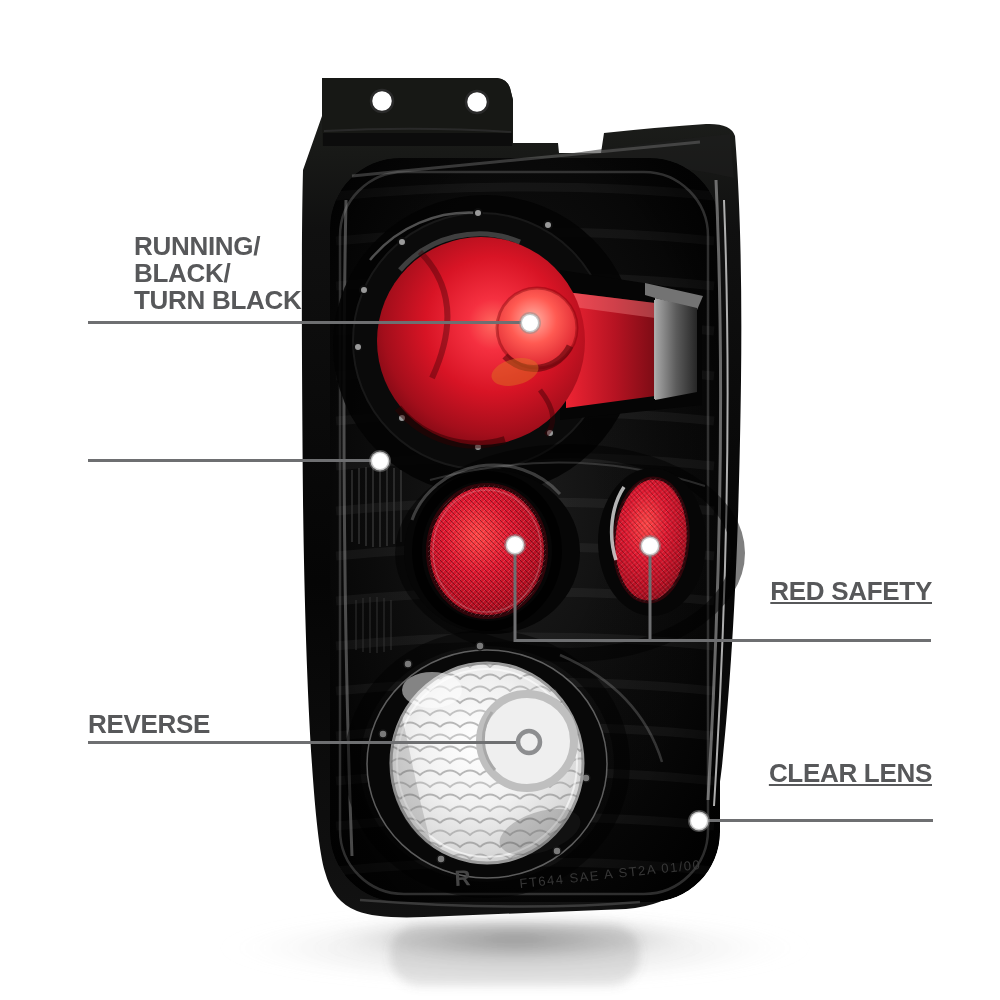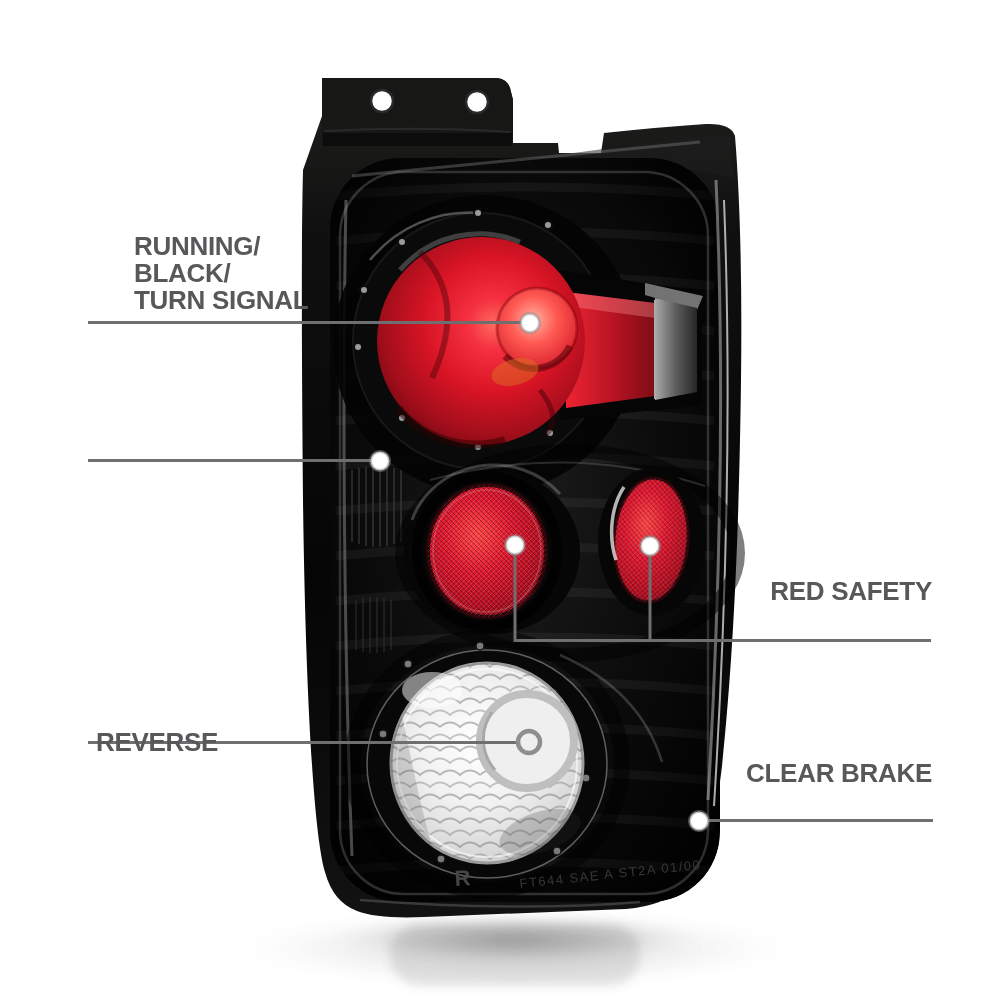--- a/index.html
+++ b/index.html
@@ -2,21 +2,21 @@
 <html><head>
 <meta charset="utf-8">
 <style>
   html,body{margin:0;padding:0;background:#ffffff;}
   #stage{position:relative;width:1000px;height:1000px;background:#ffffff;overflow:hidden;
          font-family:"Liberation Sans",sans-serif;}
   #lamp-art{position:absolute;left:0;top:0;width:1000px;height:1000px;display:block;}
   .callout{position:absolute;color:#57585a;font-weight:bold;font-size:26px;line-height:27px;
            letter-spacing:-0.3px;white-space:nowrap;}
   .callout .cl{display:block;}
-  .callout.right{text-align:left;}
+  .callout.right{text-align:left;text-decoration:underline;}
 </style>
 </head>
 <body>
 
 <div id="stage">
 
   <svg id="lamp-art" viewBox="0 0 1000 1000" xmlns="http://www.w3.org/2000/svg">
     <defs>
       <radialGradient id="gFace" cx="48%" cy="45%" r="70%">
         <stop offset="0%" stop-color="#1d1d1d"></stop>
@@ -252,29 +252,29 @@
       <circle cx="515" cy="545" r="9.5" fill="#ffffff"></circle>
       <circle cx="650" cy="546" r="9.5" fill="#ffffff"></circle>
       <circle cx="699" cy="821" r="9.5" fill="#ffffff"></circle>
       <circle cx="529" cy="742" r="11" fill="none" stroke-width="4.5" stroke="#8d8e90"></circle>
     </g>
   </svg>
 
   <div class="callout" style="left:88px;top:233px;margin-left:46px;">
     <span class="cl">RUNNING/</span>
     <span class="cl">BLACK/</span>
-    <span class="cl">TURN SIGNAL</span>
+    <span class="cl">TURN BLACK</span>
   </div>
 
 
   <div class="callout right" style="right:68px;top:578px;">
     <span class="cl">RED SAFETY</span>
   </div>
 
-  <div class="callout" style="left:88px;top:729px;margin-left:8px;">
+  <div class="callout" style="left:88px;top:711px;">
     <span class="cl">REVERSE</span>
   </div>
 
   <div class="callout right" style="right:68px;top:760px;">
-    <span class="cl">CLEAR BRAKE</span>
+    <span class="cl">CLEAR LENS</span>
   </div>
 
 </div>
 
 </body></html>

